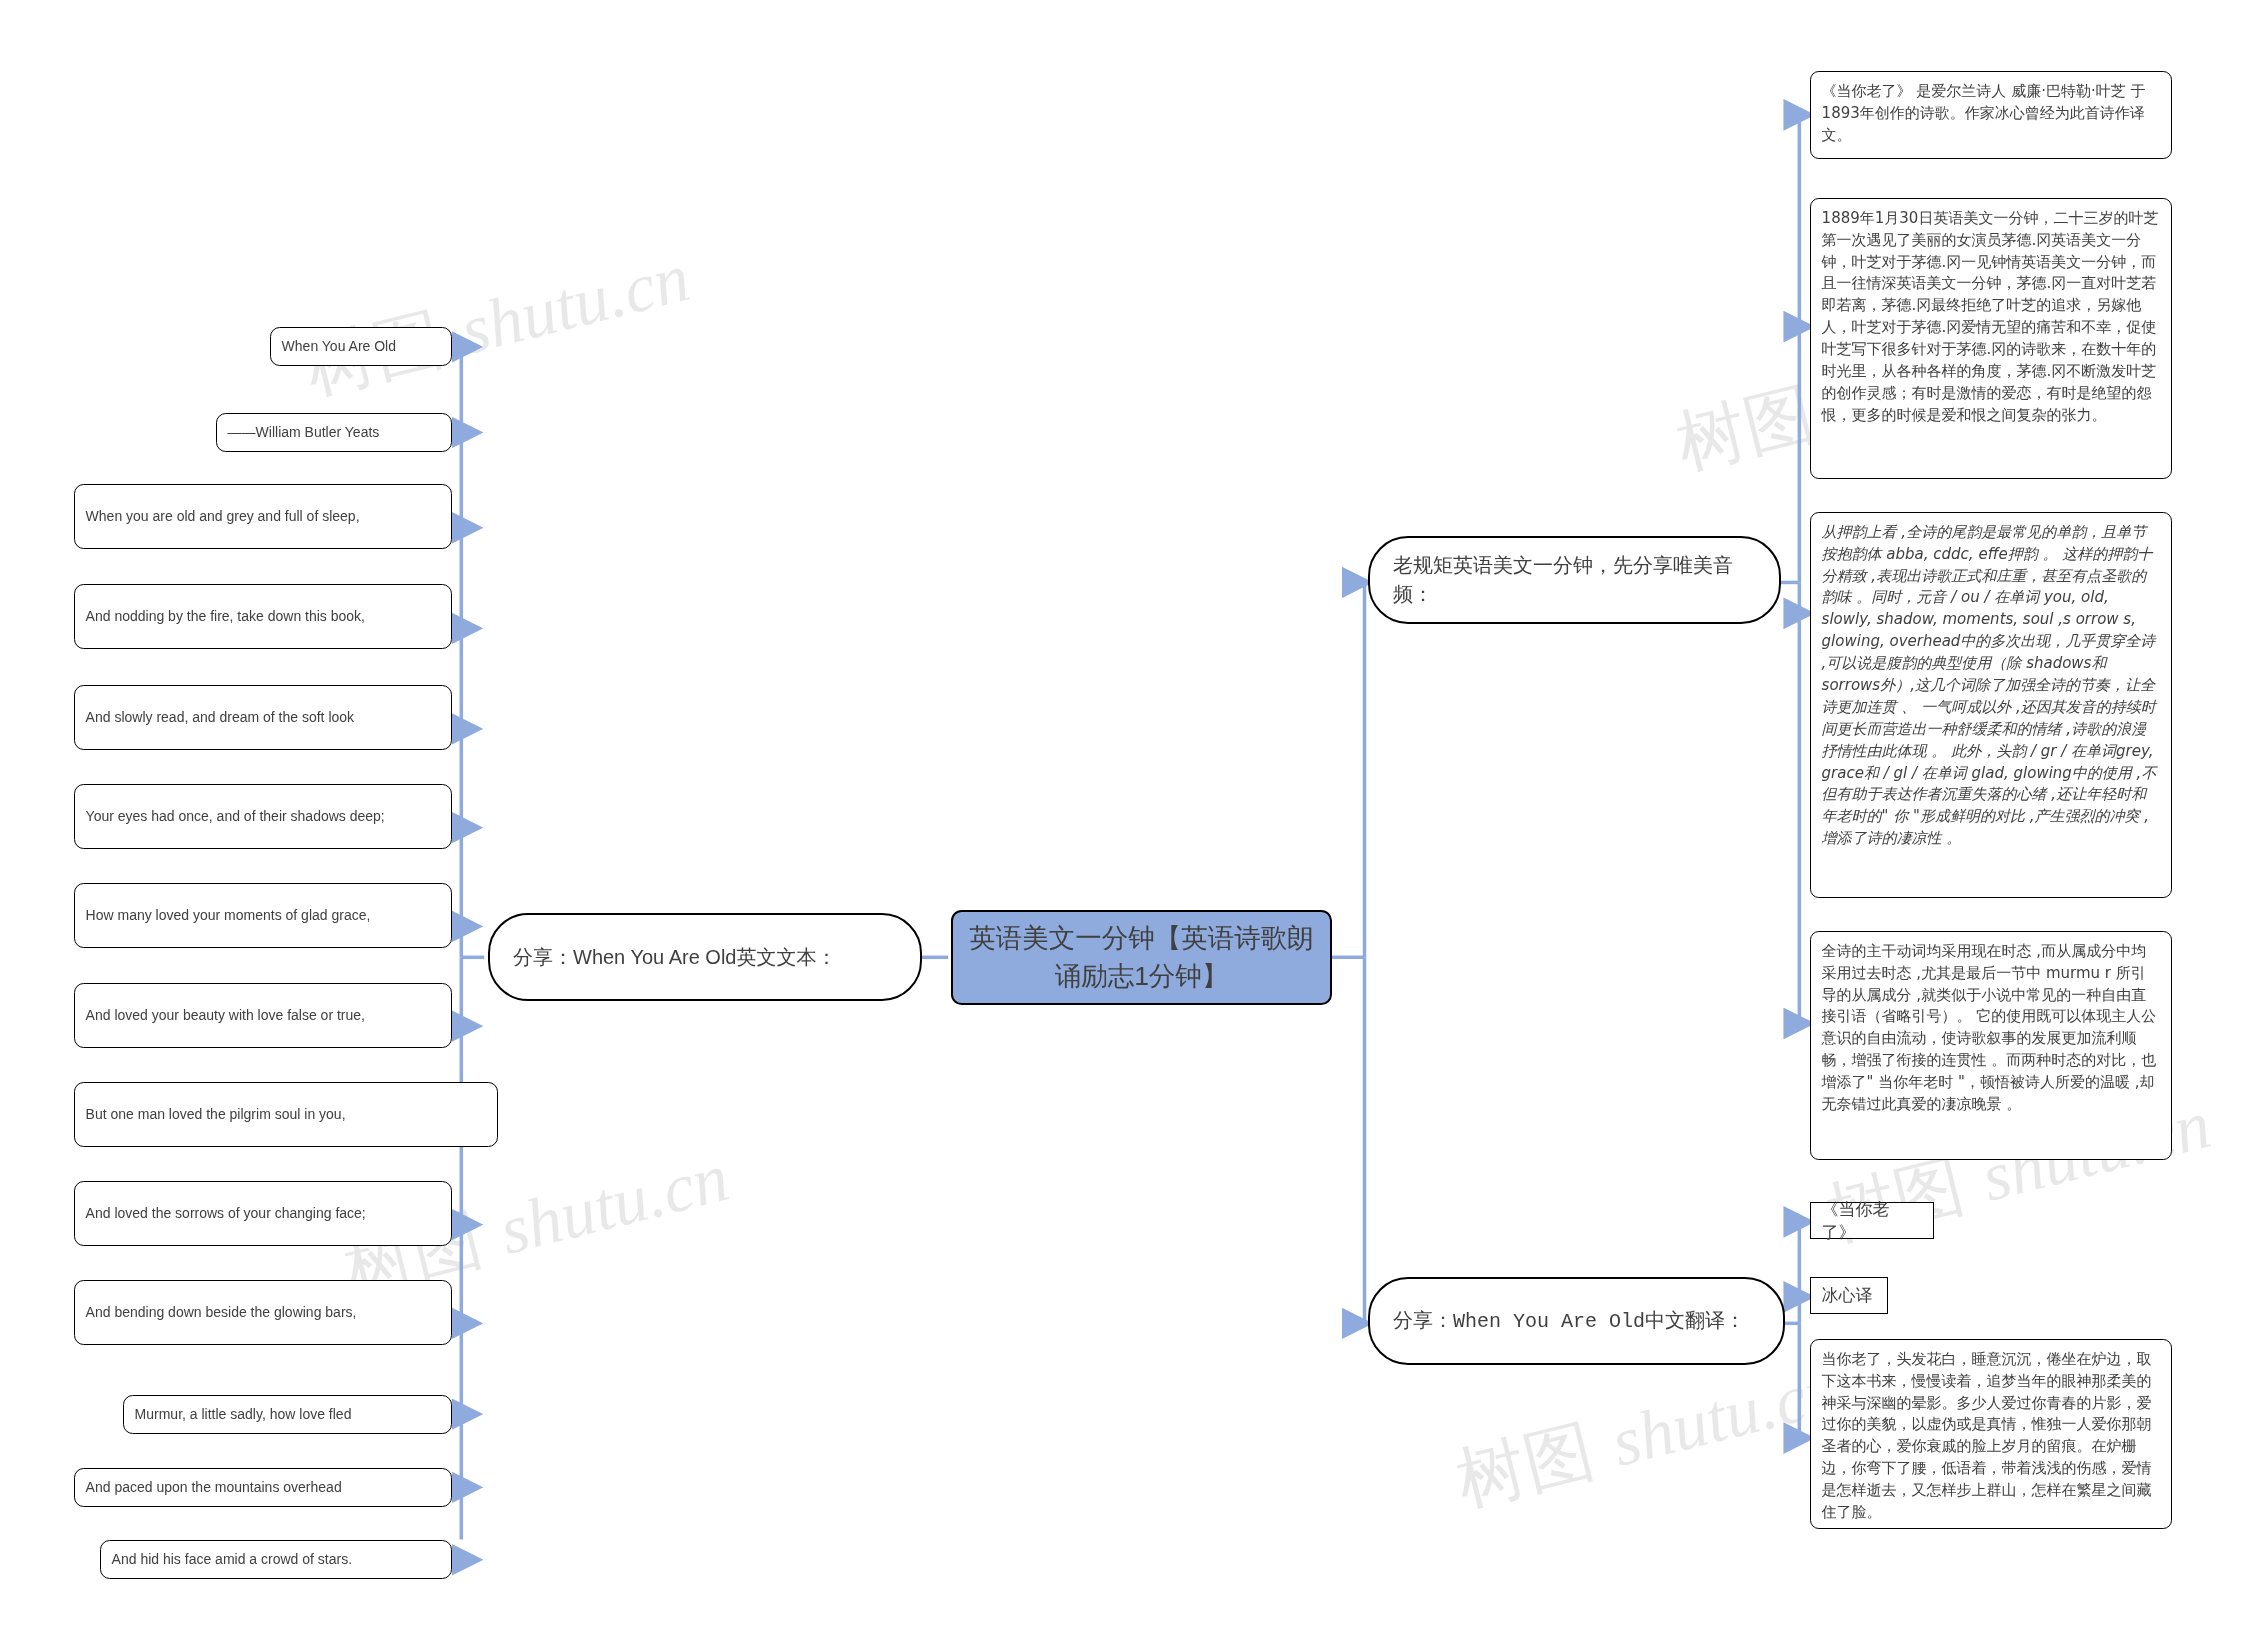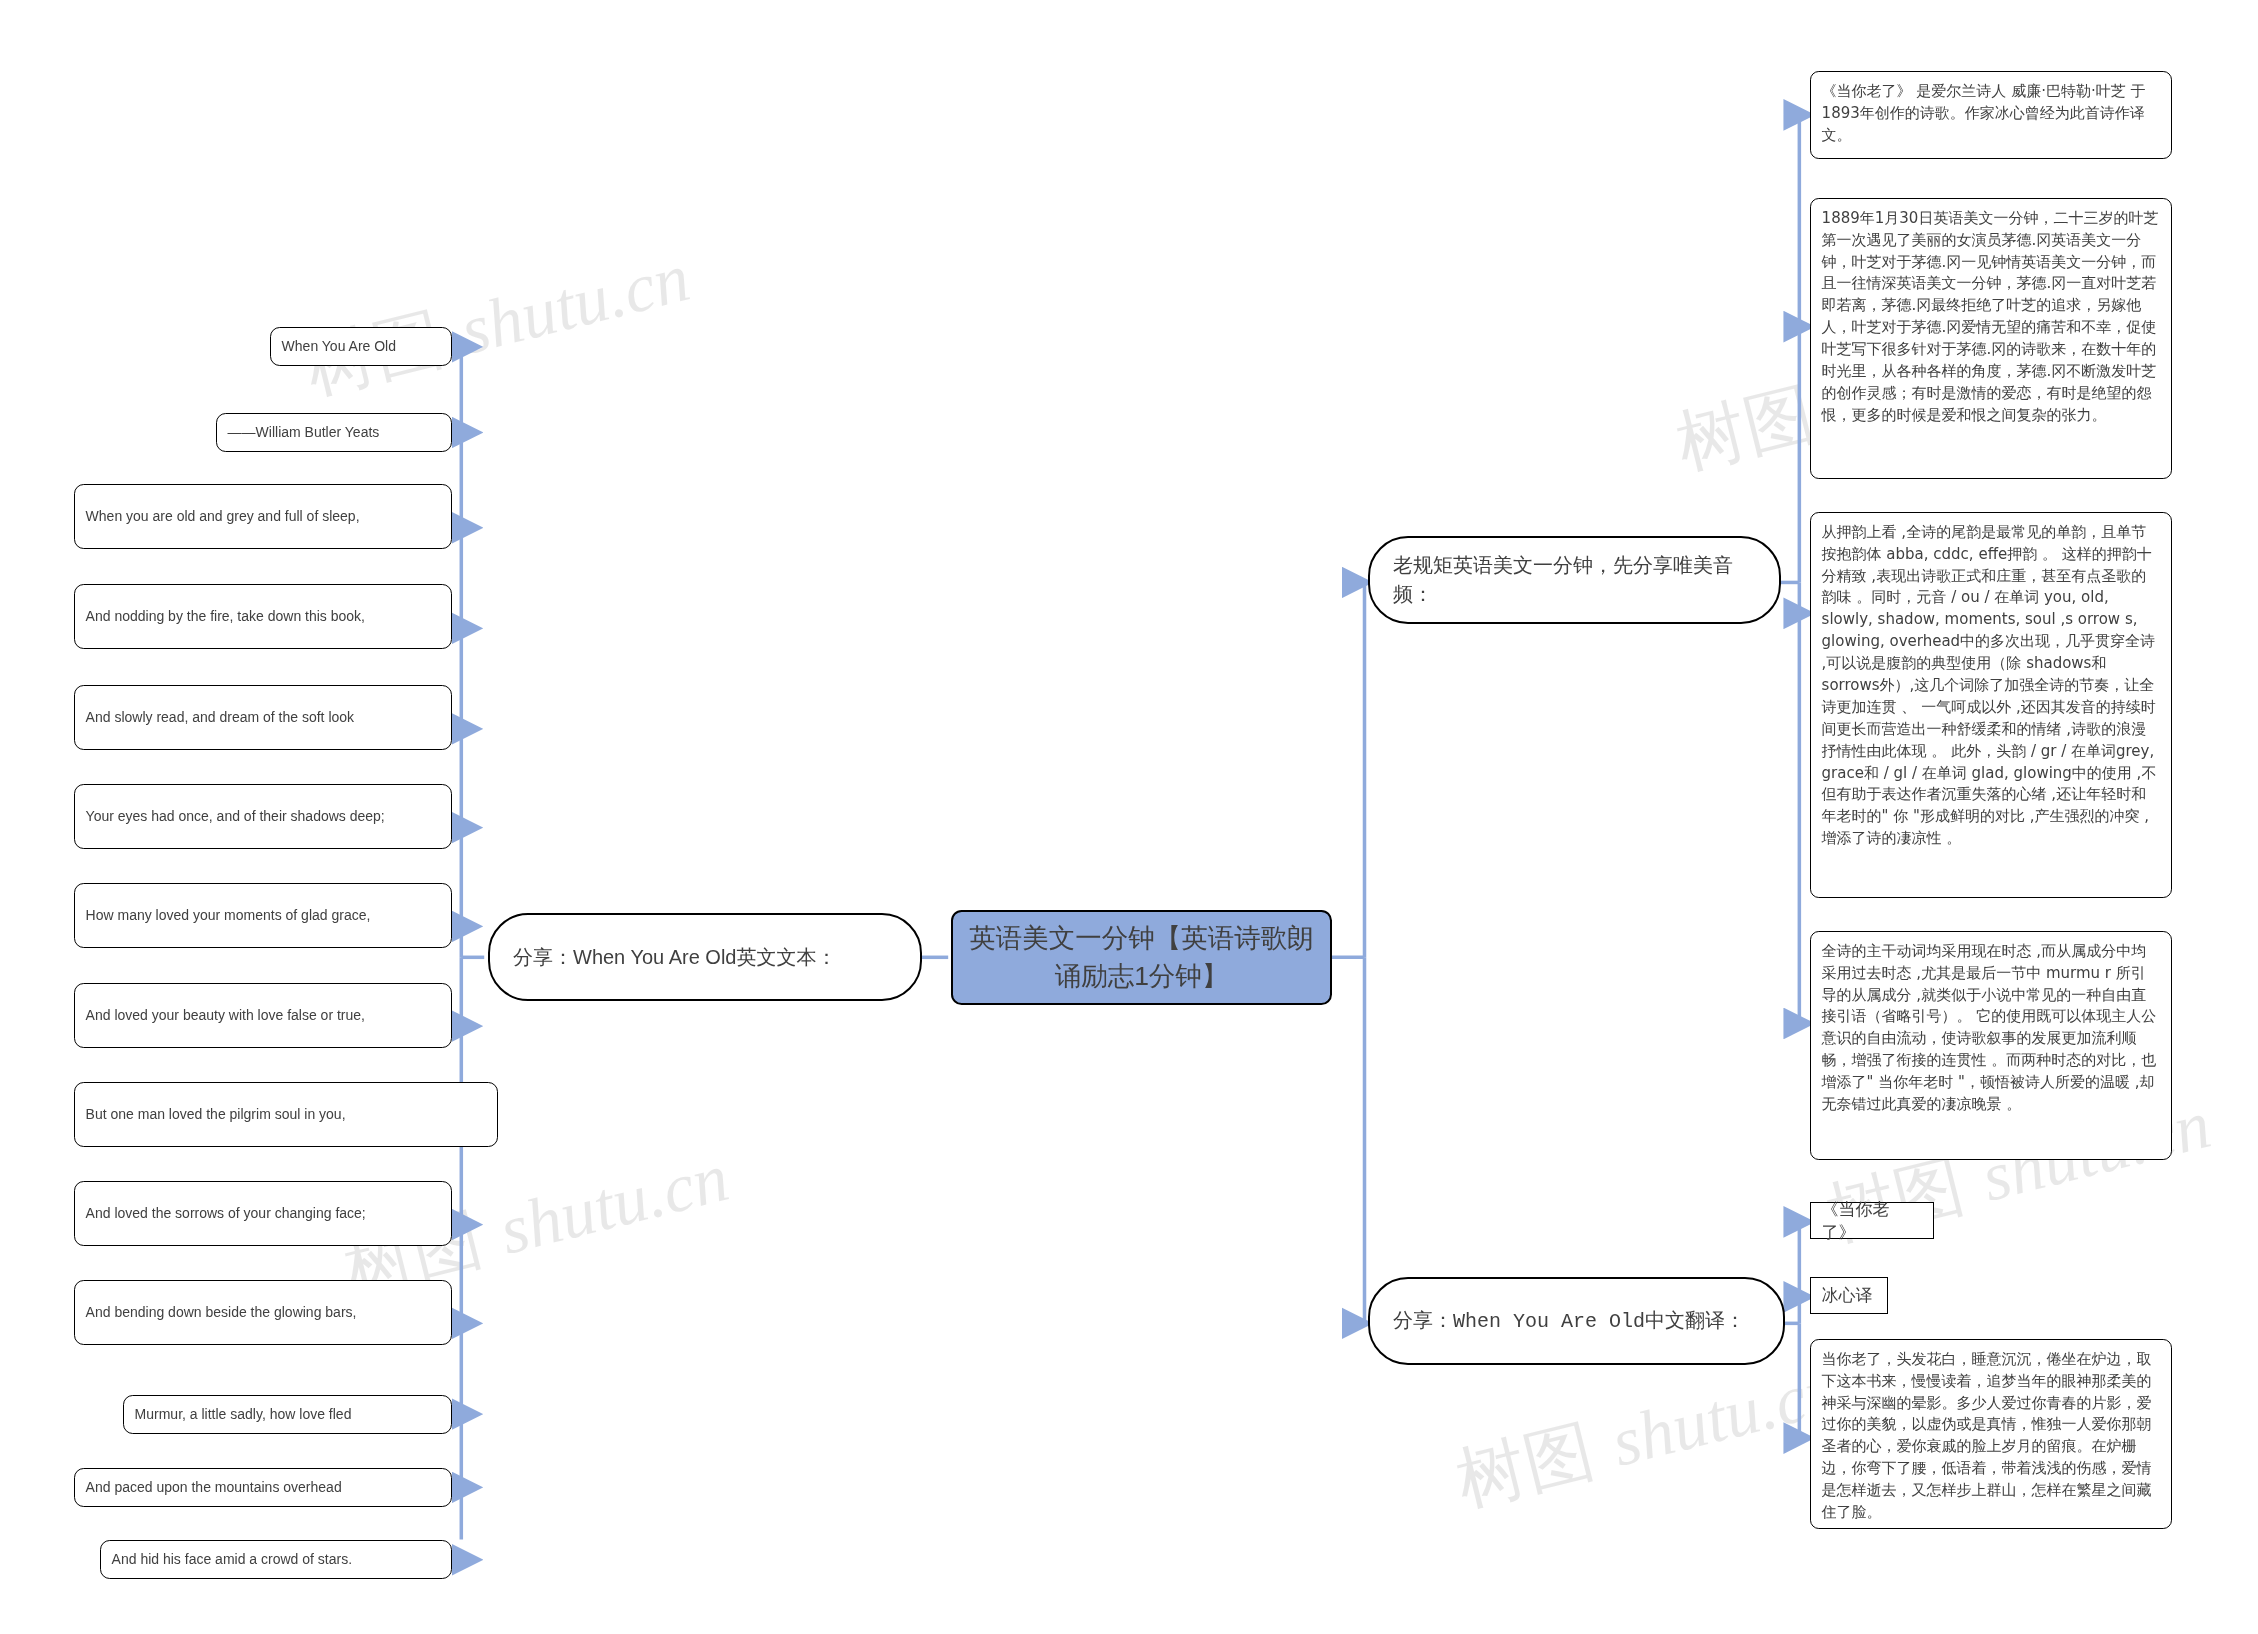--- a/index.html
+++ b/index.html
@@ -197,21 +197,21 @@
   </div>
 
   <div class="node detail" style="left:1810px;top:71px;width:362px;height:88px;">
     <span class="txt">《当你老了》 是爱尔兰诗人 威廉·巴特勒·叶芝 于1893年创作的诗歌。作家冰心曾经为此首诗作译文。</span>
     </div>
 
   <div class="node detail" style="left:1810px;top:198px;width:362px;height:281px;">
     <span class="txt">1889年1月30日英语美文一分钟，二十三岁的叶芝第一次遇见了美丽的女演员茅德.冈英语美文一分钟，叶芝对于茅德.冈一见钟情英语美文一分钟，而且一往情深英语美文一分钟，茅德.冈一直对叶芝若即若离，茅德.冈最终拒绝了叶芝的追求，另嫁他人，叶芝对于茅德.冈爱情无望的痛苦和不幸，促使叶芝写下很多针对于茅德.冈的诗歌来，在数十年的时光里，从各种各样的角度，茅德.冈不断激发叶芝的创作灵感；有时是激情的爱恋，有时是绝望的怨恨，更多的时候是爱和恨之间复杂的张力。</span>
     </div>
 
-  <div class="node detail" style="left:1810px;top:512px;width:362px;height:386px;">
+  <div class="node detail" style="left:1810px;top:512px;width:362px;height:386px;font-style:italic;">
     <span class="txt">从押韵上看 ,全诗的尾韵是最常见的单韵，且单节按抱韵体 abba, cddc, effe押韵 。 这样的押韵十分精致 ,表现出诗歌正式和庄重，甚至有点圣歌的韵味 。同时，元音 / ou / 在单词 you, old, slowly, shadow, moments, soul ,s orrow s, glowing, overhead中的多次出现，几乎贯穿全诗 ,可以说是腹韵的典型使用（除 shadows和 sorrows外）,这几个词除了加强全诗的节奏，让全诗更加连贯 、 一气呵成以外 ,还因其发音的持续时间更长而营造出一种舒缓柔和的情绪 ,诗歌的浪漫抒情性由此体现 。 此外，头韵 / gr / 在单词grey, grace和 / gl / 在单词 glad, glowing中的使用 ,不但有助于表达作者沉重失落的心绪 ,还让年轻时和年老时的" 你 "形成鲜明的对比 ,产生强烈的冲突 ,增添了诗的凄凉性 。</span>
     </div>
 
   <div class="node detail" style="left:1810px;top:931px;width:362px;height:229px;">
     <span class="txt">全诗的主干动词均采用现在时态 ,而从属成分中均采用过去时态 ,尤其是最后一节中 murmu r 所引导的从属成分 ,就类似于小说中常见的一种自由直接引语（省略引号）。 它的使用既可以体现主人公意识的自由流动，使诗歌叙事的发展更加流利顺畅，增强了衔接的连贯性 。而两种时态的对比，也增添了" 当你年老时 "，顿悟被诗人所爱的温暖 ,却无奈错过此真爱的凄凉晚景 。</span>
     </div>
 
   <div class="node branch" style="left:1368px;top:1277px;width:417px;height:88px;font-family:Liberation Mono, monospace;">
     <span class="txt">分享：When You Are Old中文翻译：</span>
   </div>

